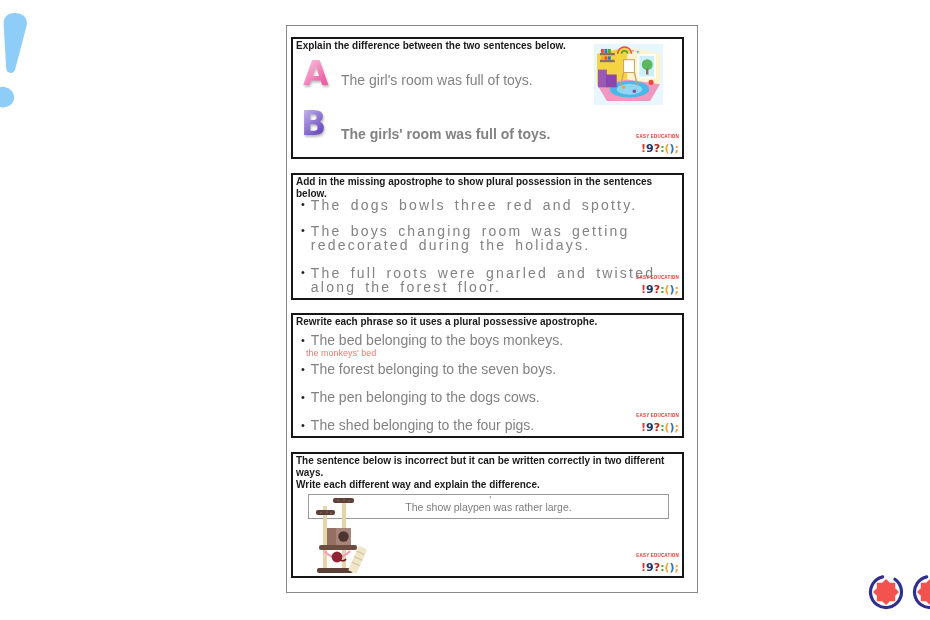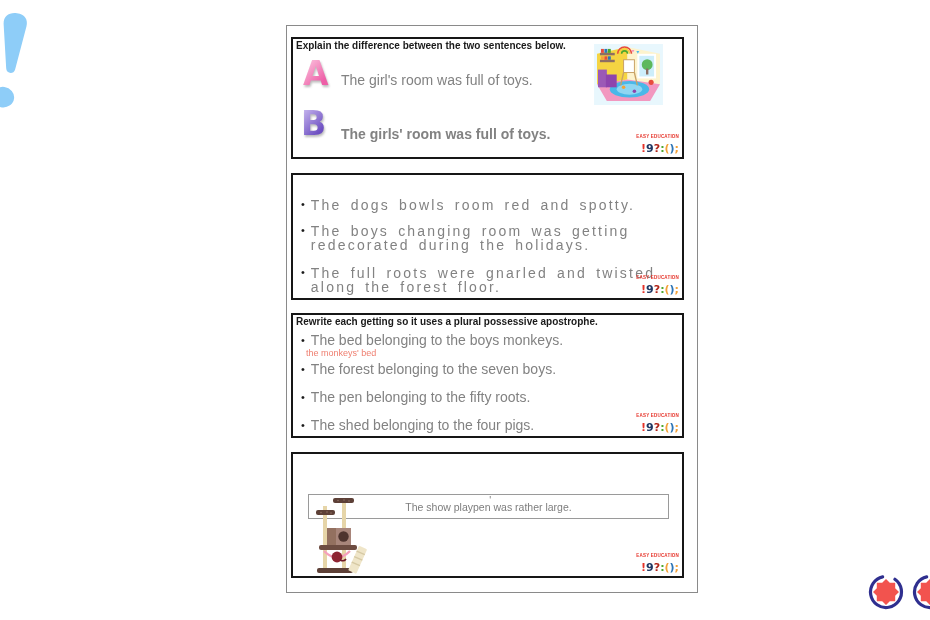--- a/index.html
+++ b/index.html
@@ -119,69 +119,74 @@
       <circle cx="41" cy="48" r="1.8" fill="#8e44ad"></circle>
     </svg>
 
     <div class="logo">
       <span class="logo-brand" style="color: rgb(230, 51, 41);">EASY EDUCATION</span>
       <span class="logo-chars"><span style="color: rgb(230, 51, 41);">!</span><span style="color: rgb(31, 56, 100);">9</span><span style="color: rgb(176, 36, 24);">?</span><span style="color: rgb(78, 167, 46);">:</span><span style="color: rgb(244, 162, 58);">(</span><span style="color: rgb(46, 117, 182);">)</span><span style="color: rgb(244, 162, 58);">;</span></span>
     </div>
   </div>
 
   <div class="panel panel-2">
+    <div class="panel-title">Add in the missing apostrophe to show plural possession in the sentences below.</div>
 
     <div class="bullet-row" style="top:23px;">
       <span class="bullet">•</span>
-      <span class="hand spaced">The dogs bowls room red and spotty.</span>
+      <span class="hand spaced">The dogs bowls three red and spotty.</span>
     </div>
     <div class="bullet-row" style="top:49px;">
       <span class="bullet">•</span>
       <span class="hand spaced">The boys changing room was getting redecorated during the holidays.</span>
     </div>
     <div class="bullet-row" style="top:91px;">
       <span class="bullet">•</span>
       <span class="hand spaced">The full roots were gnarled and twisted along the forest floor.</span>
     </div>
 
     <div class="logo">
       <span class="logo-brand" style="color: rgb(230, 51, 41);">EASY EDUCATION</span>
       <span class="logo-chars"><span style="color: rgb(230, 51, 41);">!</span><span style="color: rgb(31, 56, 100);">9</span><span style="color: rgb(176, 36, 24);">?</span><span style="color: rgb(78, 167, 46);">:</span><span style="color: rgb(244, 162, 58);">(</span><span style="color: rgb(46, 117, 182);">)</span><span style="color: rgb(244, 162, 58);">;</span></span>
     </div>
   </div>
 
   <div class="panel panel-3">
-    <div class="panel-title">Rewrite each getting so it uses a plural possessive apostrophe.</div>
+    <div class="panel-title">Rewrite each phrase so it uses a plural possessive apostrophe.</div>
 
     <div class="bullet-row" style="top:19px;">
       <span class="bullet">•</span>
       <span class="hand plain">The bed belonging to the boys monkeys.</span>
     </div>
     <span class="abs answer-red" style="left:1px;top:33px;margin-left:12px;">the monkeys' bed</span>
 
     <div class="bullet-row" style="top:48px;">
       <span class="bullet">•</span>
       <span class="hand plain">The forest belonging to the seven boys.</span>
     </div>
     <div class="bullet-row" style="top:76px;">
       <span class="bullet">•</span>
-      <span class="hand plain">The pen belonging to the fifty roots.</span>
+      <span class="hand plain">The pen belonging to the dogs cows.</span>
     </div>
     <div class="bullet-row" style="top:104px;">
       <span class="bullet">•</span>
       <span class="hand plain">The shed belonging to the four pigs.</span>
     </div>
 
     <div class="logo">
       <span class="logo-brand" style="color: rgb(230, 51, 41);">EASY EDUCATION</span>
       <span class="logo-chars"><span style="color: rgb(230, 51, 41);">!</span><span style="color: rgb(31, 56, 100);">9</span><span style="color: rgb(176, 36, 24);">?</span><span style="color: rgb(78, 167, 46);">:</span><span style="color: rgb(244, 162, 58);">(</span><span style="color: rgb(46, 117, 182);">)</span><span style="color: rgb(244, 162, 58);">;</span></span>
     </div>
   </div>
 
   <div class="panel panel-4">
+    <div class="panel-title title-2l">
+      <div>The sentence below is incorrect but it can be written correctly in two different ways.</div>
+      <div>Write each different way and explain the difference.</div>
+    </div>
 
     <div class="sentence-box">
       <span class="boxed-sentence">
         <span>The show playpen was rather large.</span>
         <span class="stray-mark">'</span>
       </span>
     </div>
 
     <svg class="cattree" viewBox="0 0 56 78" aria-hidden="true">
       <rect x="12" y="8" width="4" height="64" fill="#e6d5a8"></rect>

